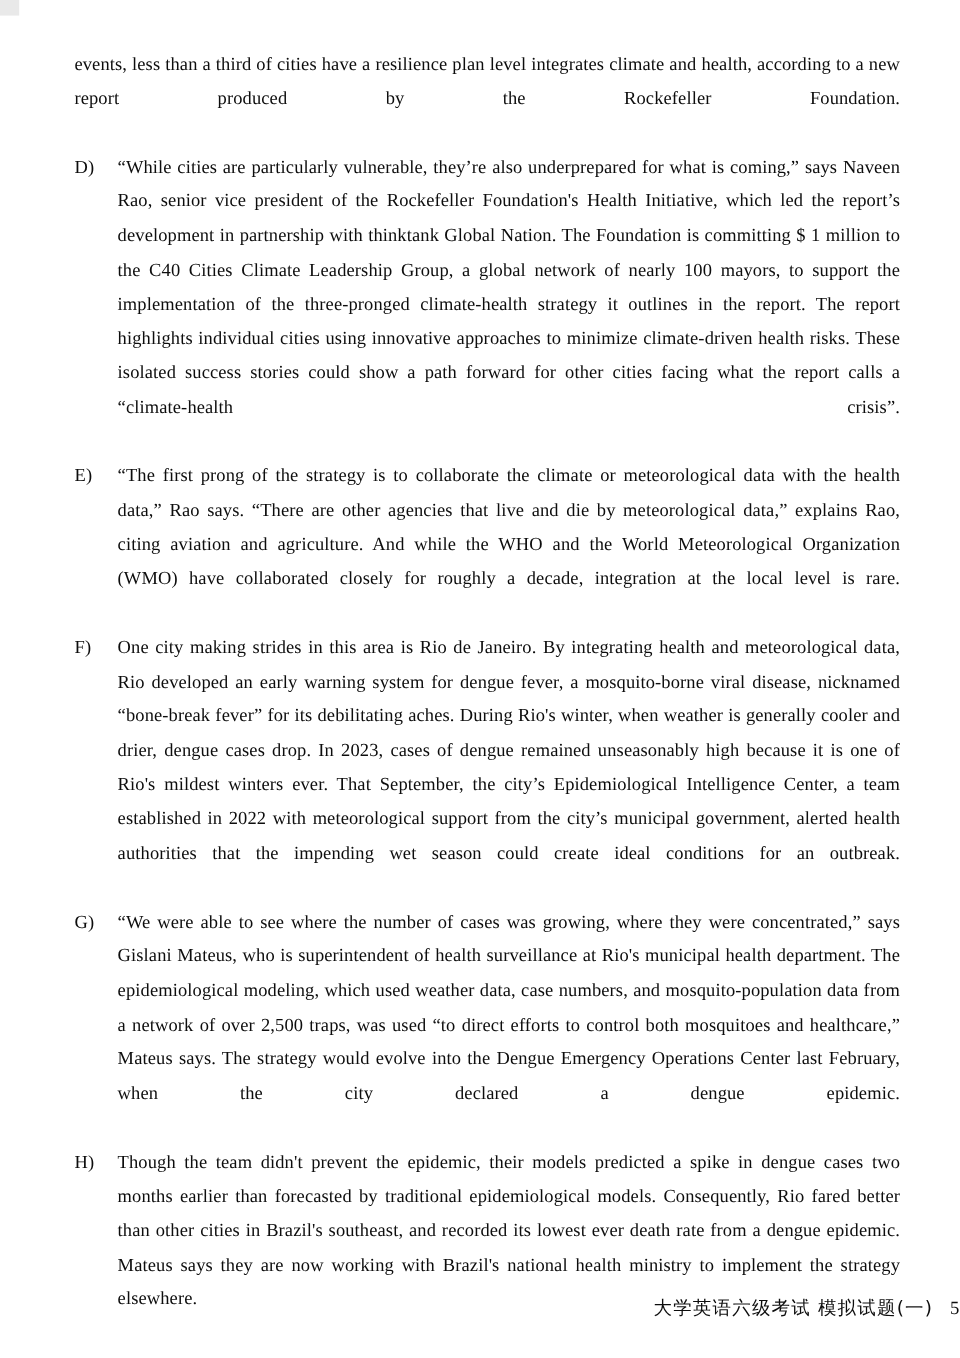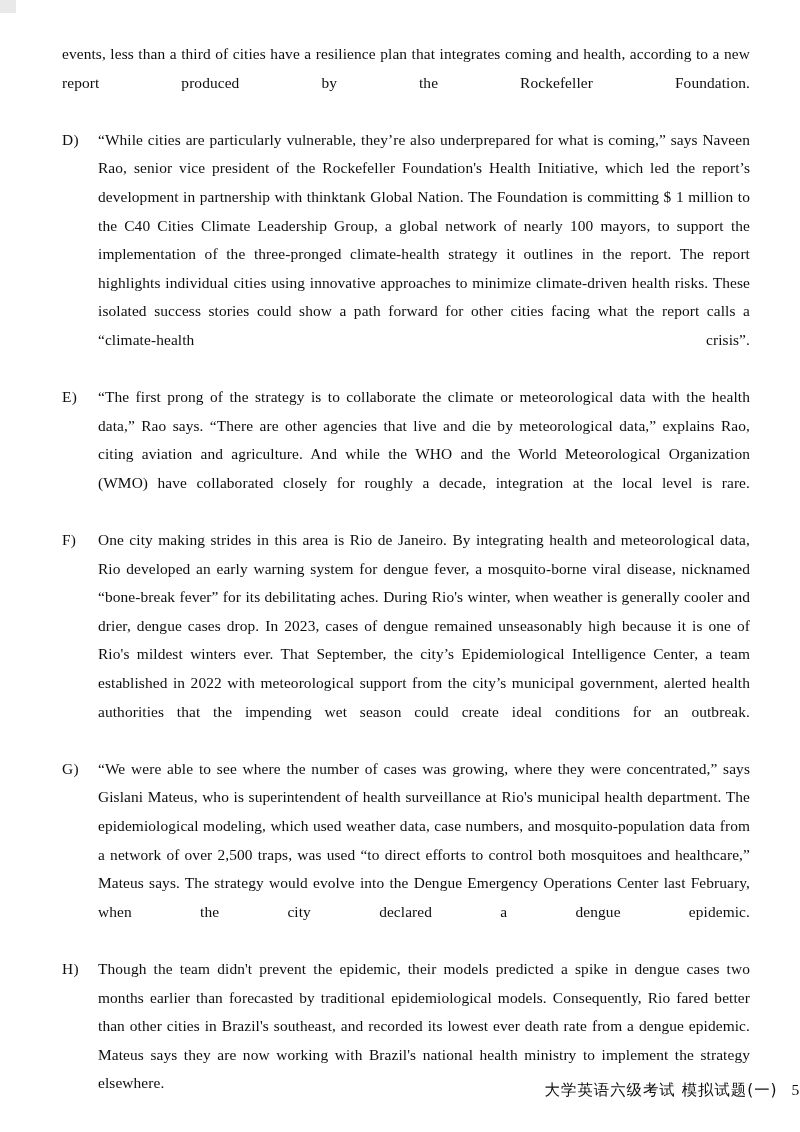--- a/index.html
+++ b/index.html
@@ -101,21 +101,21 @@
 </style>
 </head>
 <body>
 
 <div class="page">
 
   <div class="scan-artifact"></div>
 
   <div class="content">
 
-    <p class="para-cont">events, less than a third of cities have a resilience plan that integrates coming and health, according to a new report produced by the Rockefeller Foundation.</p>
+    <p class="para-cont">events, less than a third of cities have a resilience plan level integrates climate and health, according to a new report produced by the Rockefeller Foundation.</p>
 
     <div class="para">
       <span class="marker">D)</span>
       <span class="body">“While cities are particularly vulnerable, they’re also underprepared for what is coming,” says Naveen Rao, senior vice president of the Rockefeller Foundation's Health Initiative, which led the report’s development in partnership with thinktank Global Nation. The Foundation is committing $ 1 million to the C40 Cities Climate Leadership Group, a global network of nearly 100 mayors, to support the implementation of the three-pronged climate-health strategy it outlines in the report. The report highlights individual cities using innovative approaches to minimize climate-driven health risks. These isolated success stories could show a path forward for other cities facing what the report calls a “climate-health crisis”.</span>
     </div>
 
     <div class="para">
       <span class="marker">E)</span>
       <span class="body">“The first prong of the strategy is to collaborate the climate or meteorological data with the health data,” Rao says. “There are other agencies that live and die by meteorological data,” explains Rao, citing aviation and agriculture. And while the WHO and the World Meteorological Organization (WMO) have collaborated closely for roughly a decade, integration at the local level is rare.</span>
     </div>

